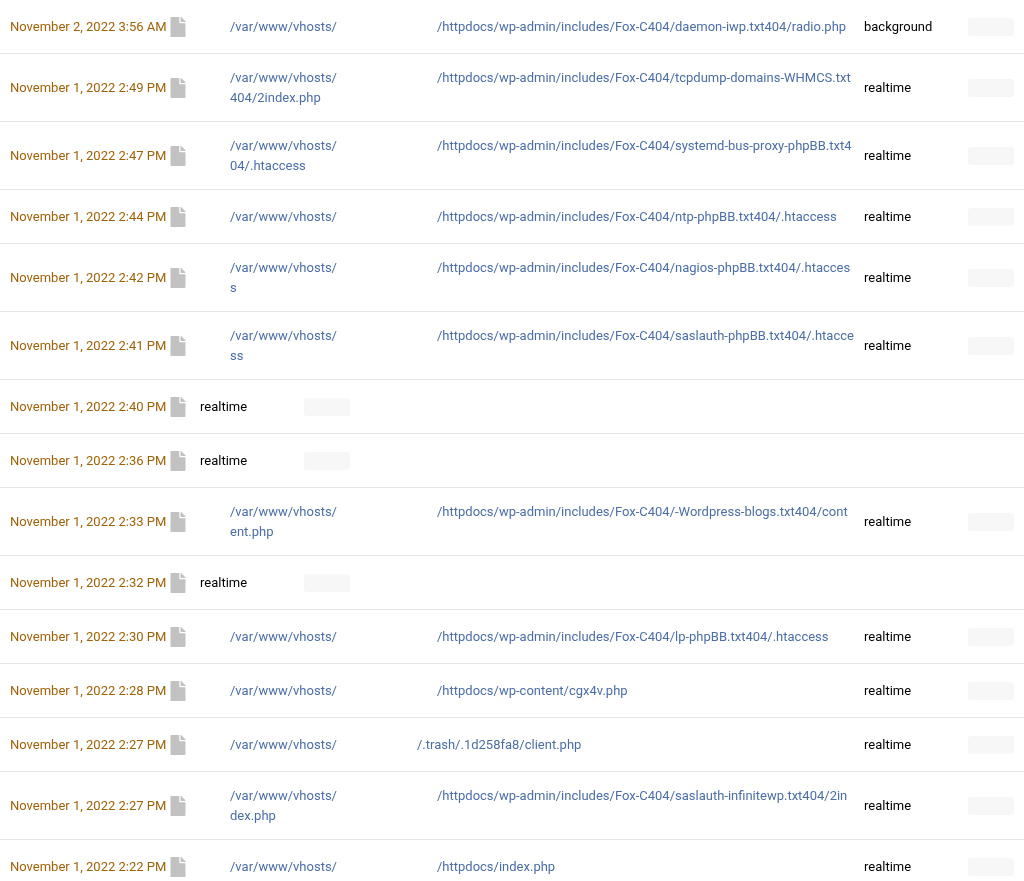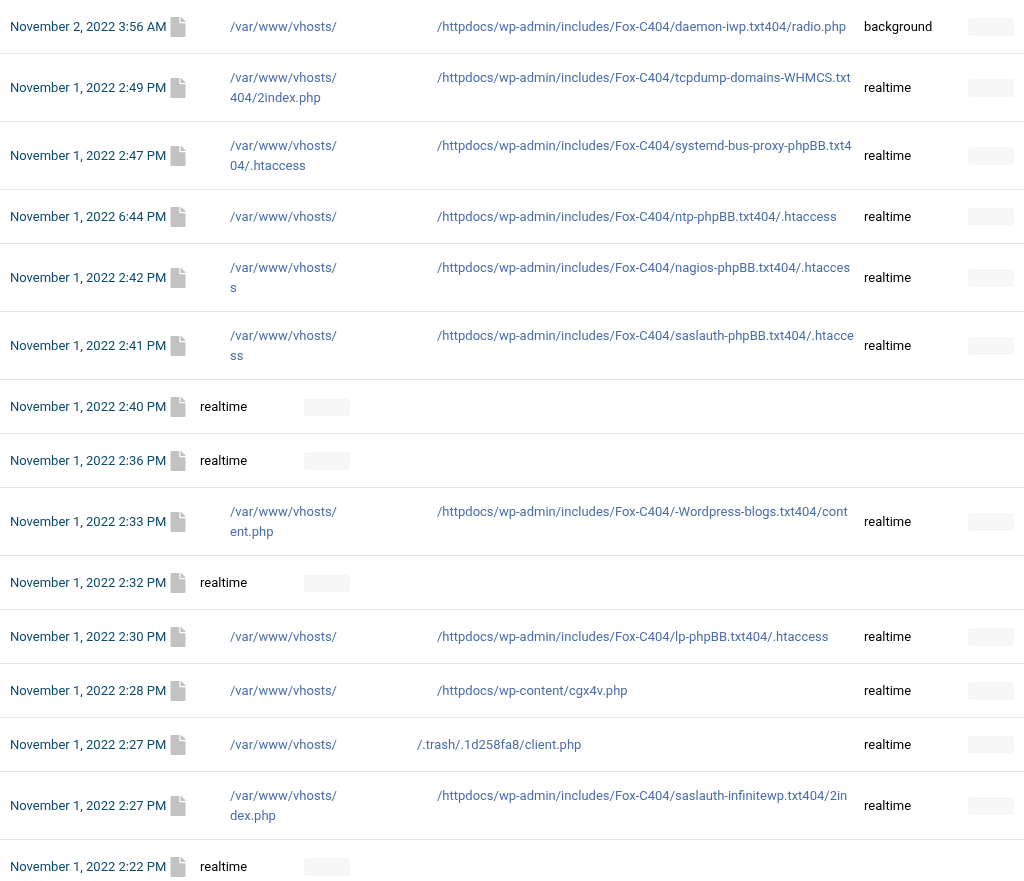--- a/index.html
+++ b/index.html
@@ -14,21 +14,21 @@
   .row {
     display: flex;
     align-items: center;
     border-bottom: 1px solid #e5e5e5;
     padding: 14px 10px;
     min-height: 54px;
   }
   .col-date {
     width: 160px;
     flex-shrink: 0;
-    color: #0c4a6e;
+    color: #a16207;
     font-size: 13px;
   }
   .col-icon {
     width: 30px;
     flex-shrink: 0;
     display: flex;
     align-items: center;
   }
   .col-icon svg { width: 16px; height: 20px; fill: #c2c2c2; }
   .col-path {
@@ -110,21 +110,21 @@
           <path d="M224 136V0H24C10.7 0 0 10.7 0 24v464c0 13.3 10.7 24 24 24h336c13.3 0 24-10.7 24-24V160H248c-13.2 0-24-10.8-24-24zM384 121.9V128H256V0h6.1c6.4 0 12.5 2.5 17 7l97.9 97.9c4.5 4.5 7 10.6 7 17z"></path>
         </svg>
       </div>
       <div class="col-path"><a href="#"><span class="prefix">/var/www/vhosts/</span><span class="redacted"></span><span>/httpdocs/wp-admin/includes/Fox-C404/systemd-bus-proxy-phpBB.txt404/.htaccess</span></a></div>
       <div class="col-mode">realtime</div>
       <div class="col-action">
         <div class="badge"></div>
       </div>
     </div>
     <div class="row">
-      <div class="col-date">November 1, 2022 6:44 PM</div>
+      <div class="col-date">November 1, 2022 2:44 PM</div>
       <div class="col-icon">
         <svg viewBox="0 0 384 512">
           <path d="M224 136V0H24C10.7 0 0 10.7 0 24v464c0 13.3 10.7 24 24 24h336c13.3 0 24-10.7 24-24V160H248c-13.2 0-24-10.8-24-24zM384 121.9V128H256V0h6.1c6.4 0 12.5 2.5 17 7l97.9 97.9c4.5 4.5 7 10.6 7 17z"></path>
         </svg>
       </div>
       <div class="col-path"><a href="#"><span class="prefix">/var/www/vhosts/</span><span class="redacted"></span><span>/httpdocs/wp-admin/includes/Fox-C404/ntp-phpBB.txt404/.htaccess</span></a></div>
       <div class="col-mode">realtime</div>
       <div class="col-action">
         <div class="badge"></div>
       </div>
@@ -256,18 +256,19 @@
         <div class="badge"></div>
       </div>
     </div>
     <div class="row">
       <div class="col-date">November 1, 2022 2:22 PM</div>
       <div class="col-icon">
         <svg viewBox="0 0 384 512">
           <path d="M224 136V0H24C10.7 0 0 10.7 0 24v464c0 13.3 10.7 24 24 24h336c13.3 0 24-10.7 24-24V160H248c-13.2 0-24-10.8-24-24zM384 121.9V128H256V0h6.1c6.4 0 12.5 2.5 17 7l97.9 97.9c4.5 4.5 7 10.6 7 17z"></path>
         </svg>
       </div>
+      <div class="col-path"><a href="#"><span class="prefix">/var/www/vhosts/</span><span class="redacted"></span><span>/httpdocs/index.php</span></a></div>
       <div class="col-mode">realtime</div>
       <div class="col-action">
         <div class="badge"></div>
       </div>
     </div>
   </div>
 
 </body></html>

